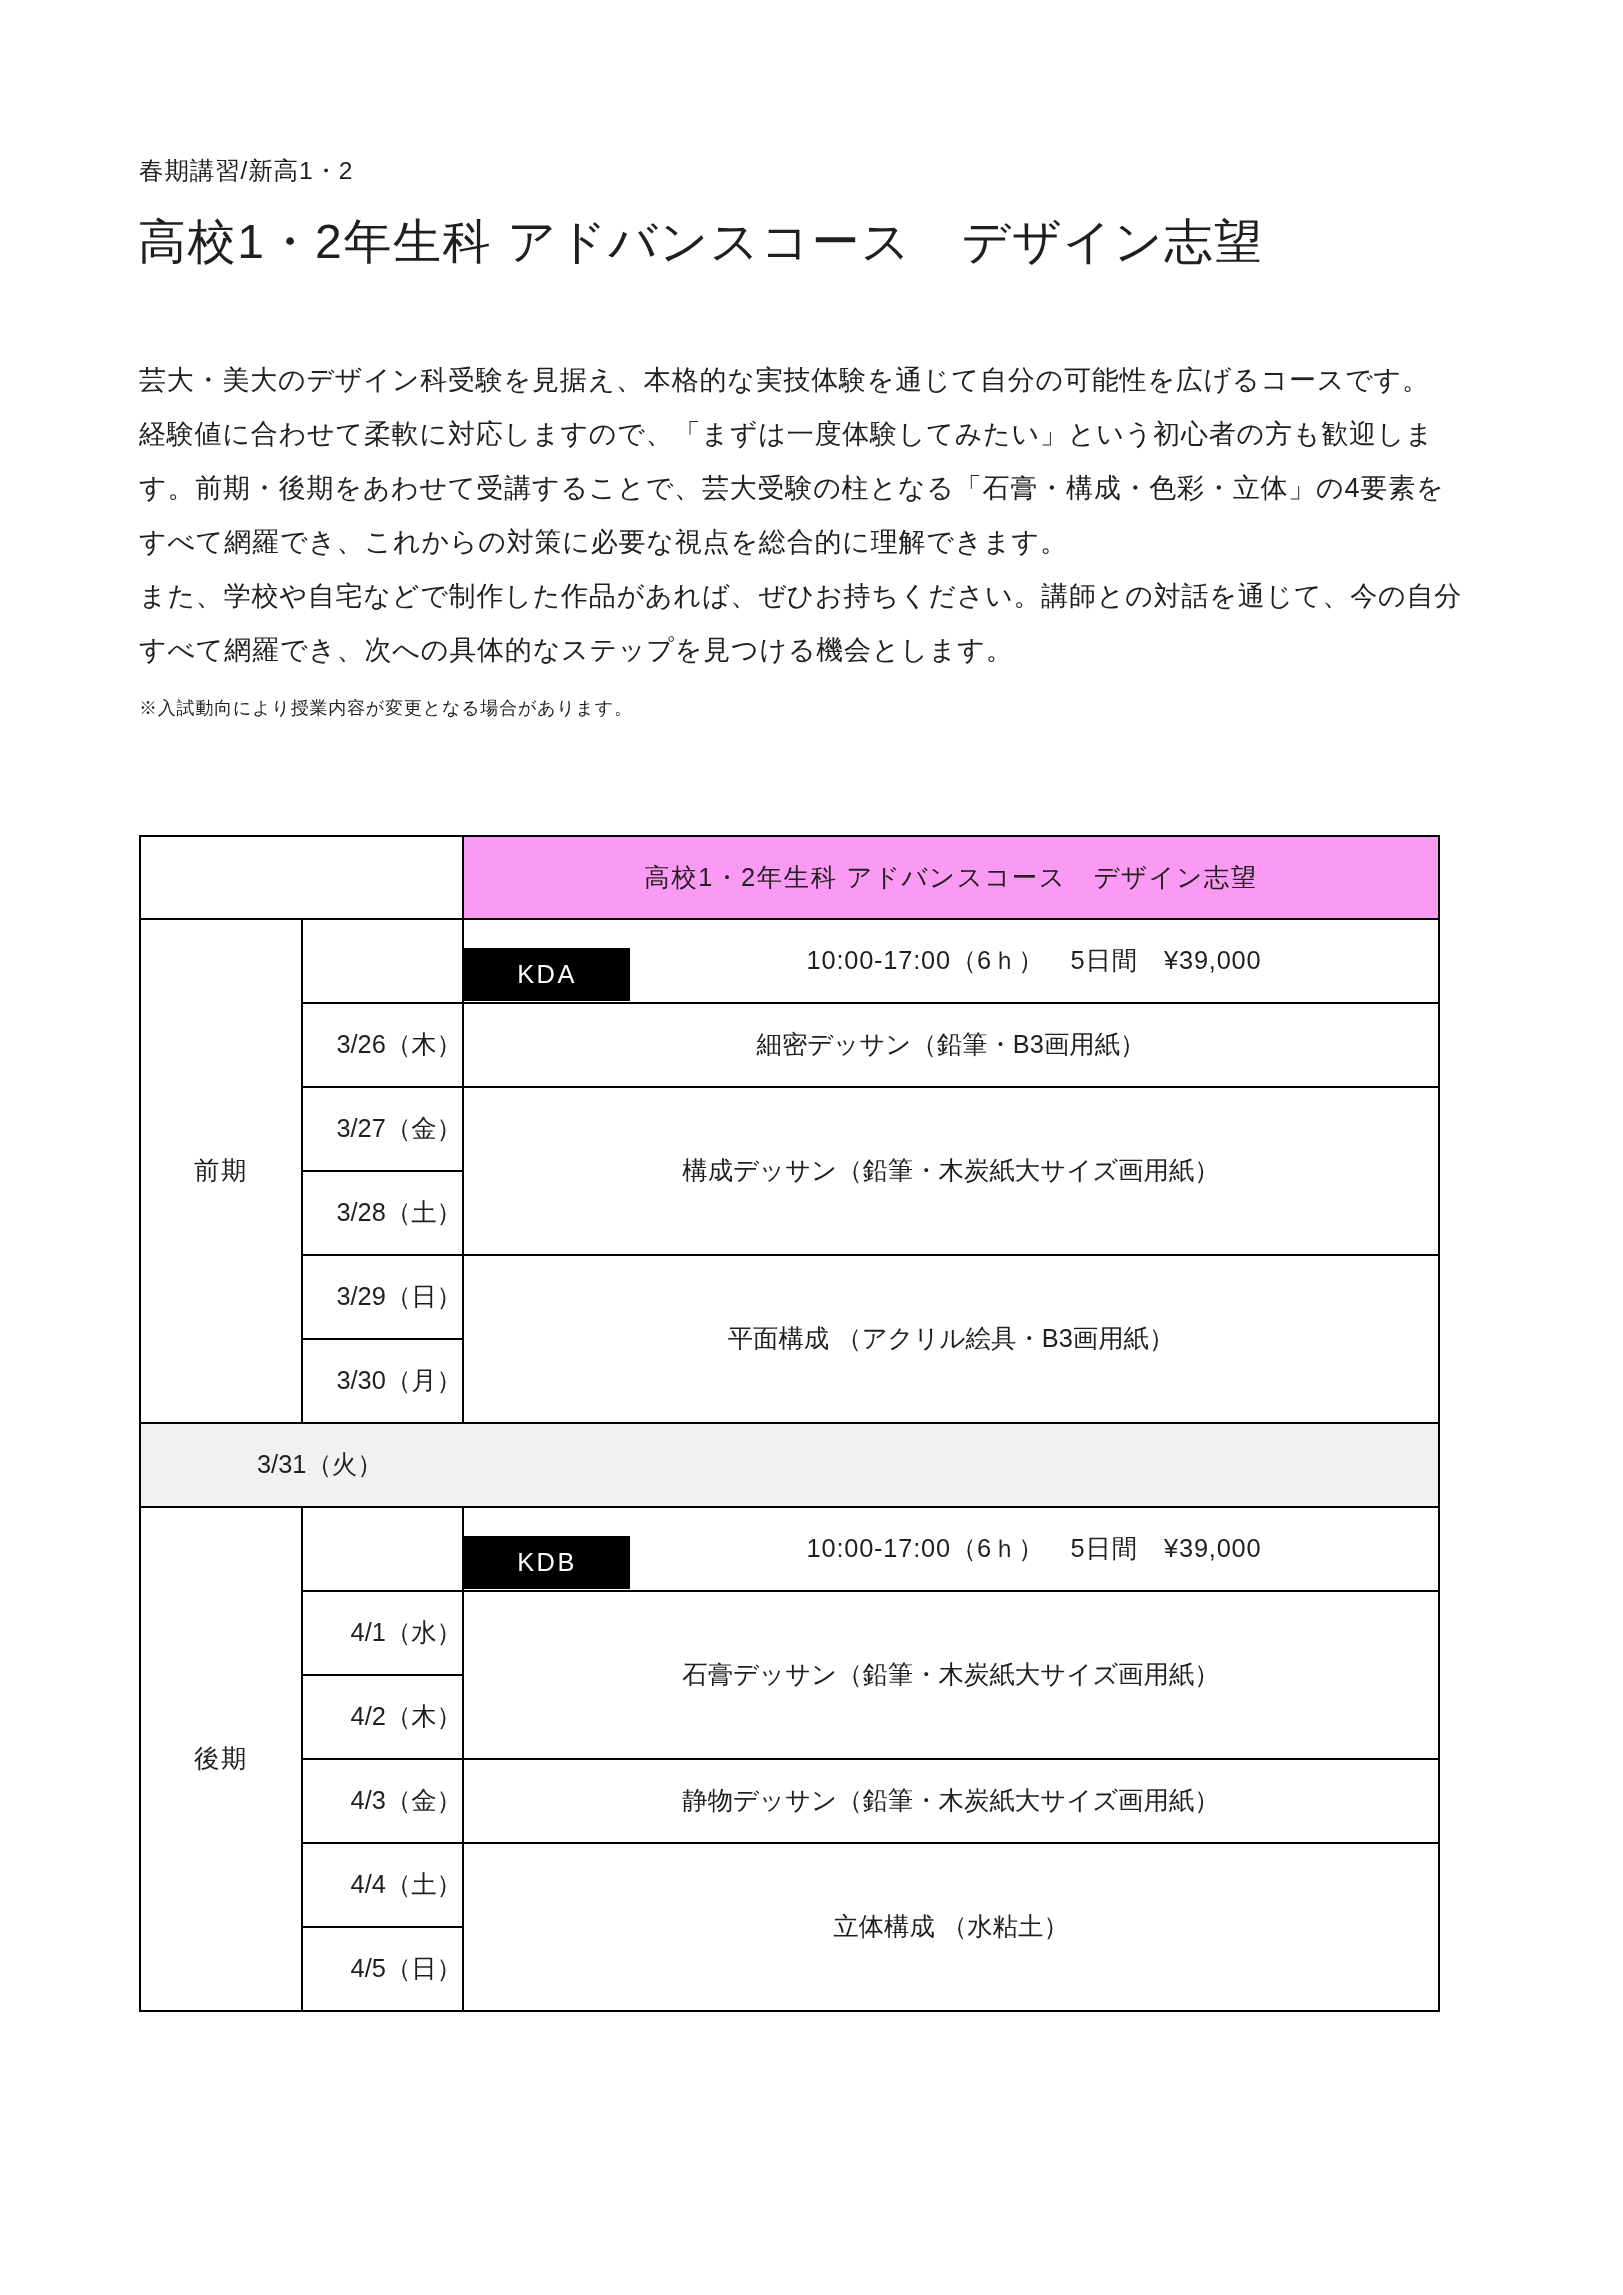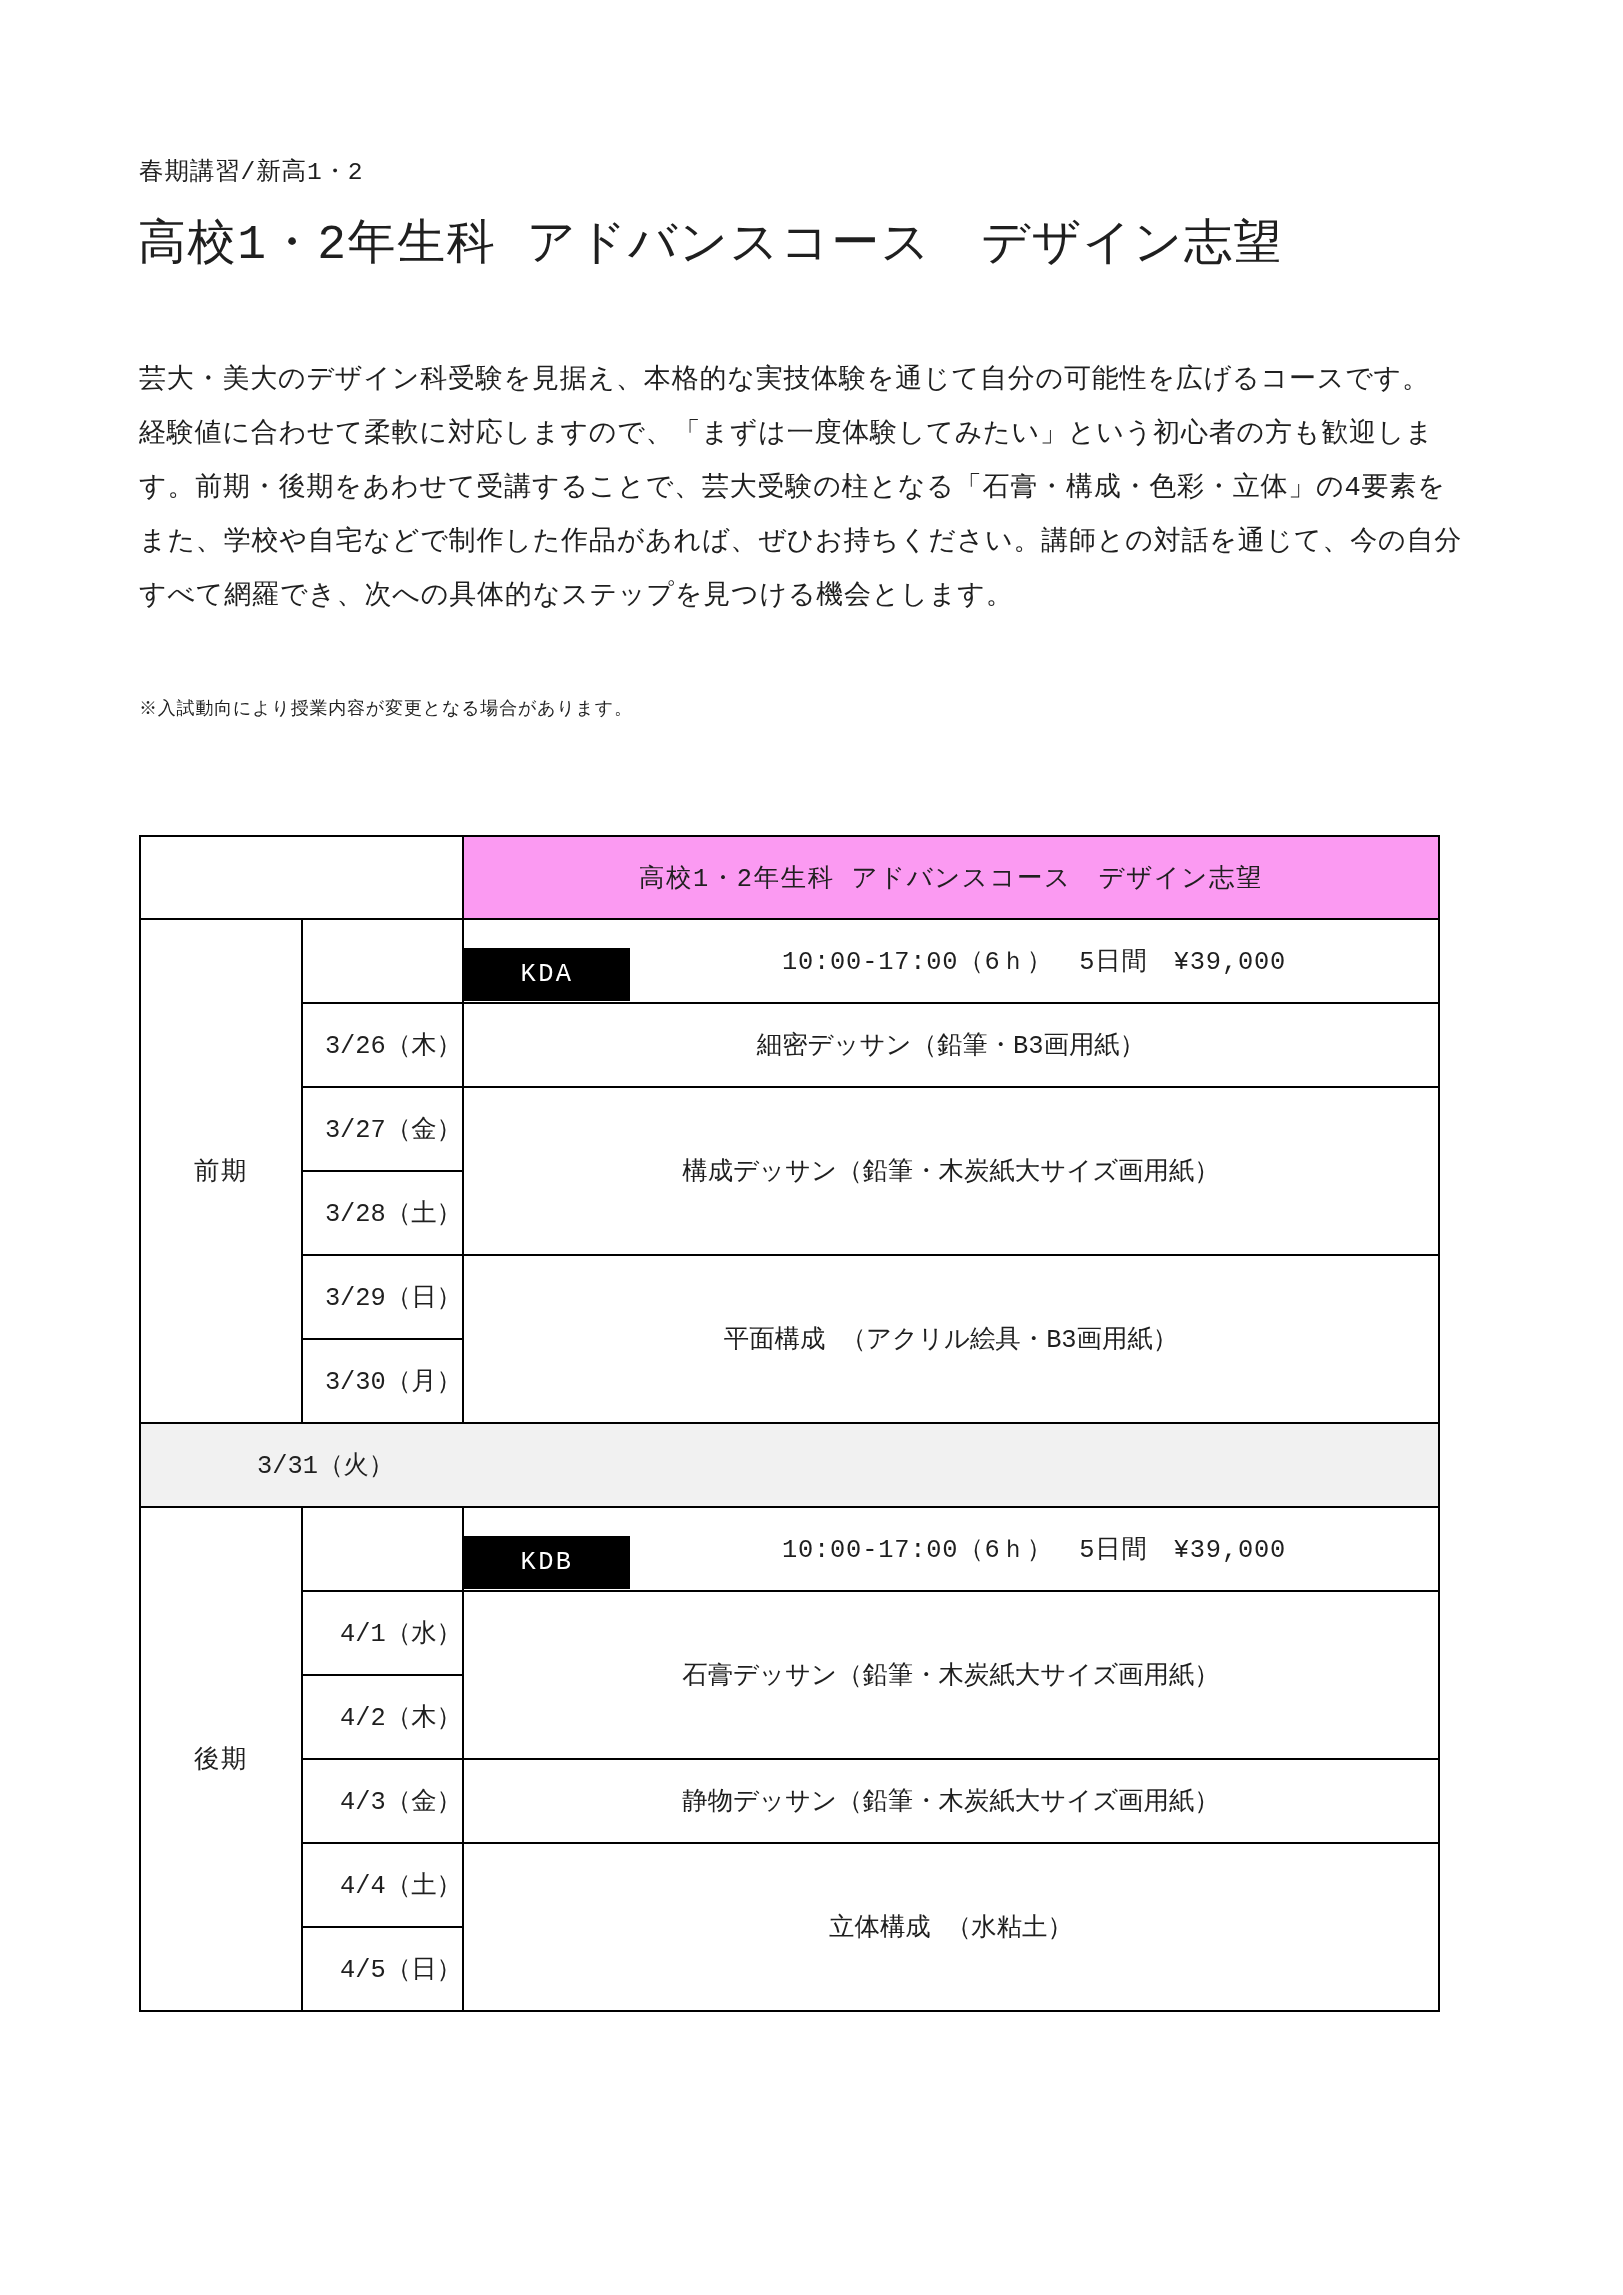--- a/index.html
+++ b/index.html
@@ -1,21 +1,21 @@
 <!DOCTYPE html>
 <html lang="ja" style="font-size:13px"><head>
 <meta charset="utf-8">
 <style>
   html,body{margin:0;padding:0;background:#ffffff;}
   .page{
     position:relative;
     width:1586px;
     height:2295px;
     background:#ffffff;
-    font-family:Liberation Mono, monospace;
+    font-family:Liberation Sans, sans-serif;
     color:#1f1f1f;
     overflow:hidden;
   }
   .doc-tag{
     position:absolute;
     left:139px; top:154px;
     font-size:24.6px;
     letter-spacing:0.8px;
   }
   .doc-title{
@@ -121,20 +121,21 @@
 <div class="page">
 
   <div class="doc-tag">春期講習/新高1・2</div>
 
   <h1 class="doc-title" style="margin:0;font-weight:400;">高校1・2年生科 アドバンスコース　デザイン志望</h1>
 
   <div class="doc-desc">
     <div>芸大・美大のデザイン科受験を見据え、本格的な実技体験を通じて自分の可能性を広げるコースです。</div>
     <div>経験値に合わせて柔軟に対応しますので、「まずは一度体験してみたい」という初心者の方も歓迎しま</div>
     <div>す。前期・後期をあわせて受講することで、芸大受験の柱となる「石膏・構成・色彩・立体」の4要素を</div>
+    <div>すべて網羅でき、これからの対策に必要な視点を総合的に理解できます。</div>
     <div>また、学校や自宅などで制作した作品があれば、ぜひお持ちください。講師との対話を通じて、今の自分</div>
     <div>すべて網羅でき、次への具体的なステップを見つける機会とします。</div>
   </div>
 
   <div class="doc-note">※入試動向により授業内容が変更となる場合があります。</div>
 
   <table class="course">
     <colgroup>
       <col style="width:162px">
       <col style="width:161px">

